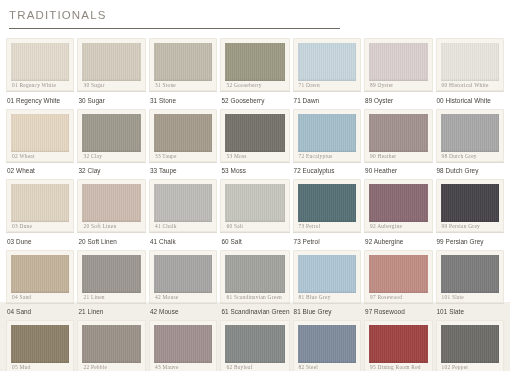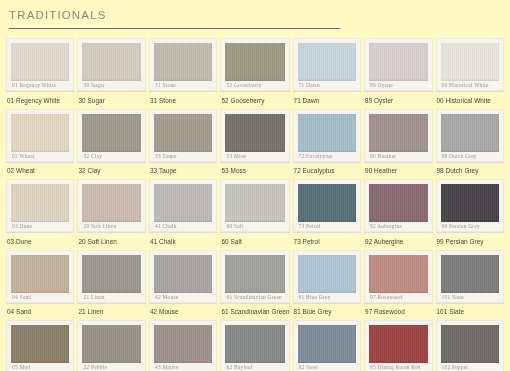--- a/index.html
+++ b/index.html
@@ -10,22 +10,22 @@
   body {
     width: 510px;
     height: 371px;
     overflow: hidden;
     font-family: "Liberation Sans", sans-serif;
     -webkit-font-smoothing: antialiased;
   }
   #page {
     position: relative;
     width: 510px;
-    height: 371px;
-    background: #fef9c3;
+    height: 302px;
+    background: #ffffff;
     box-sizing: border-box;
   }
 
   
   .header {
     padding: 8px 0 0 9px;
   }
   .page-title {
     font-size: 11.5px;
     letter-spacing: 1.15px;

